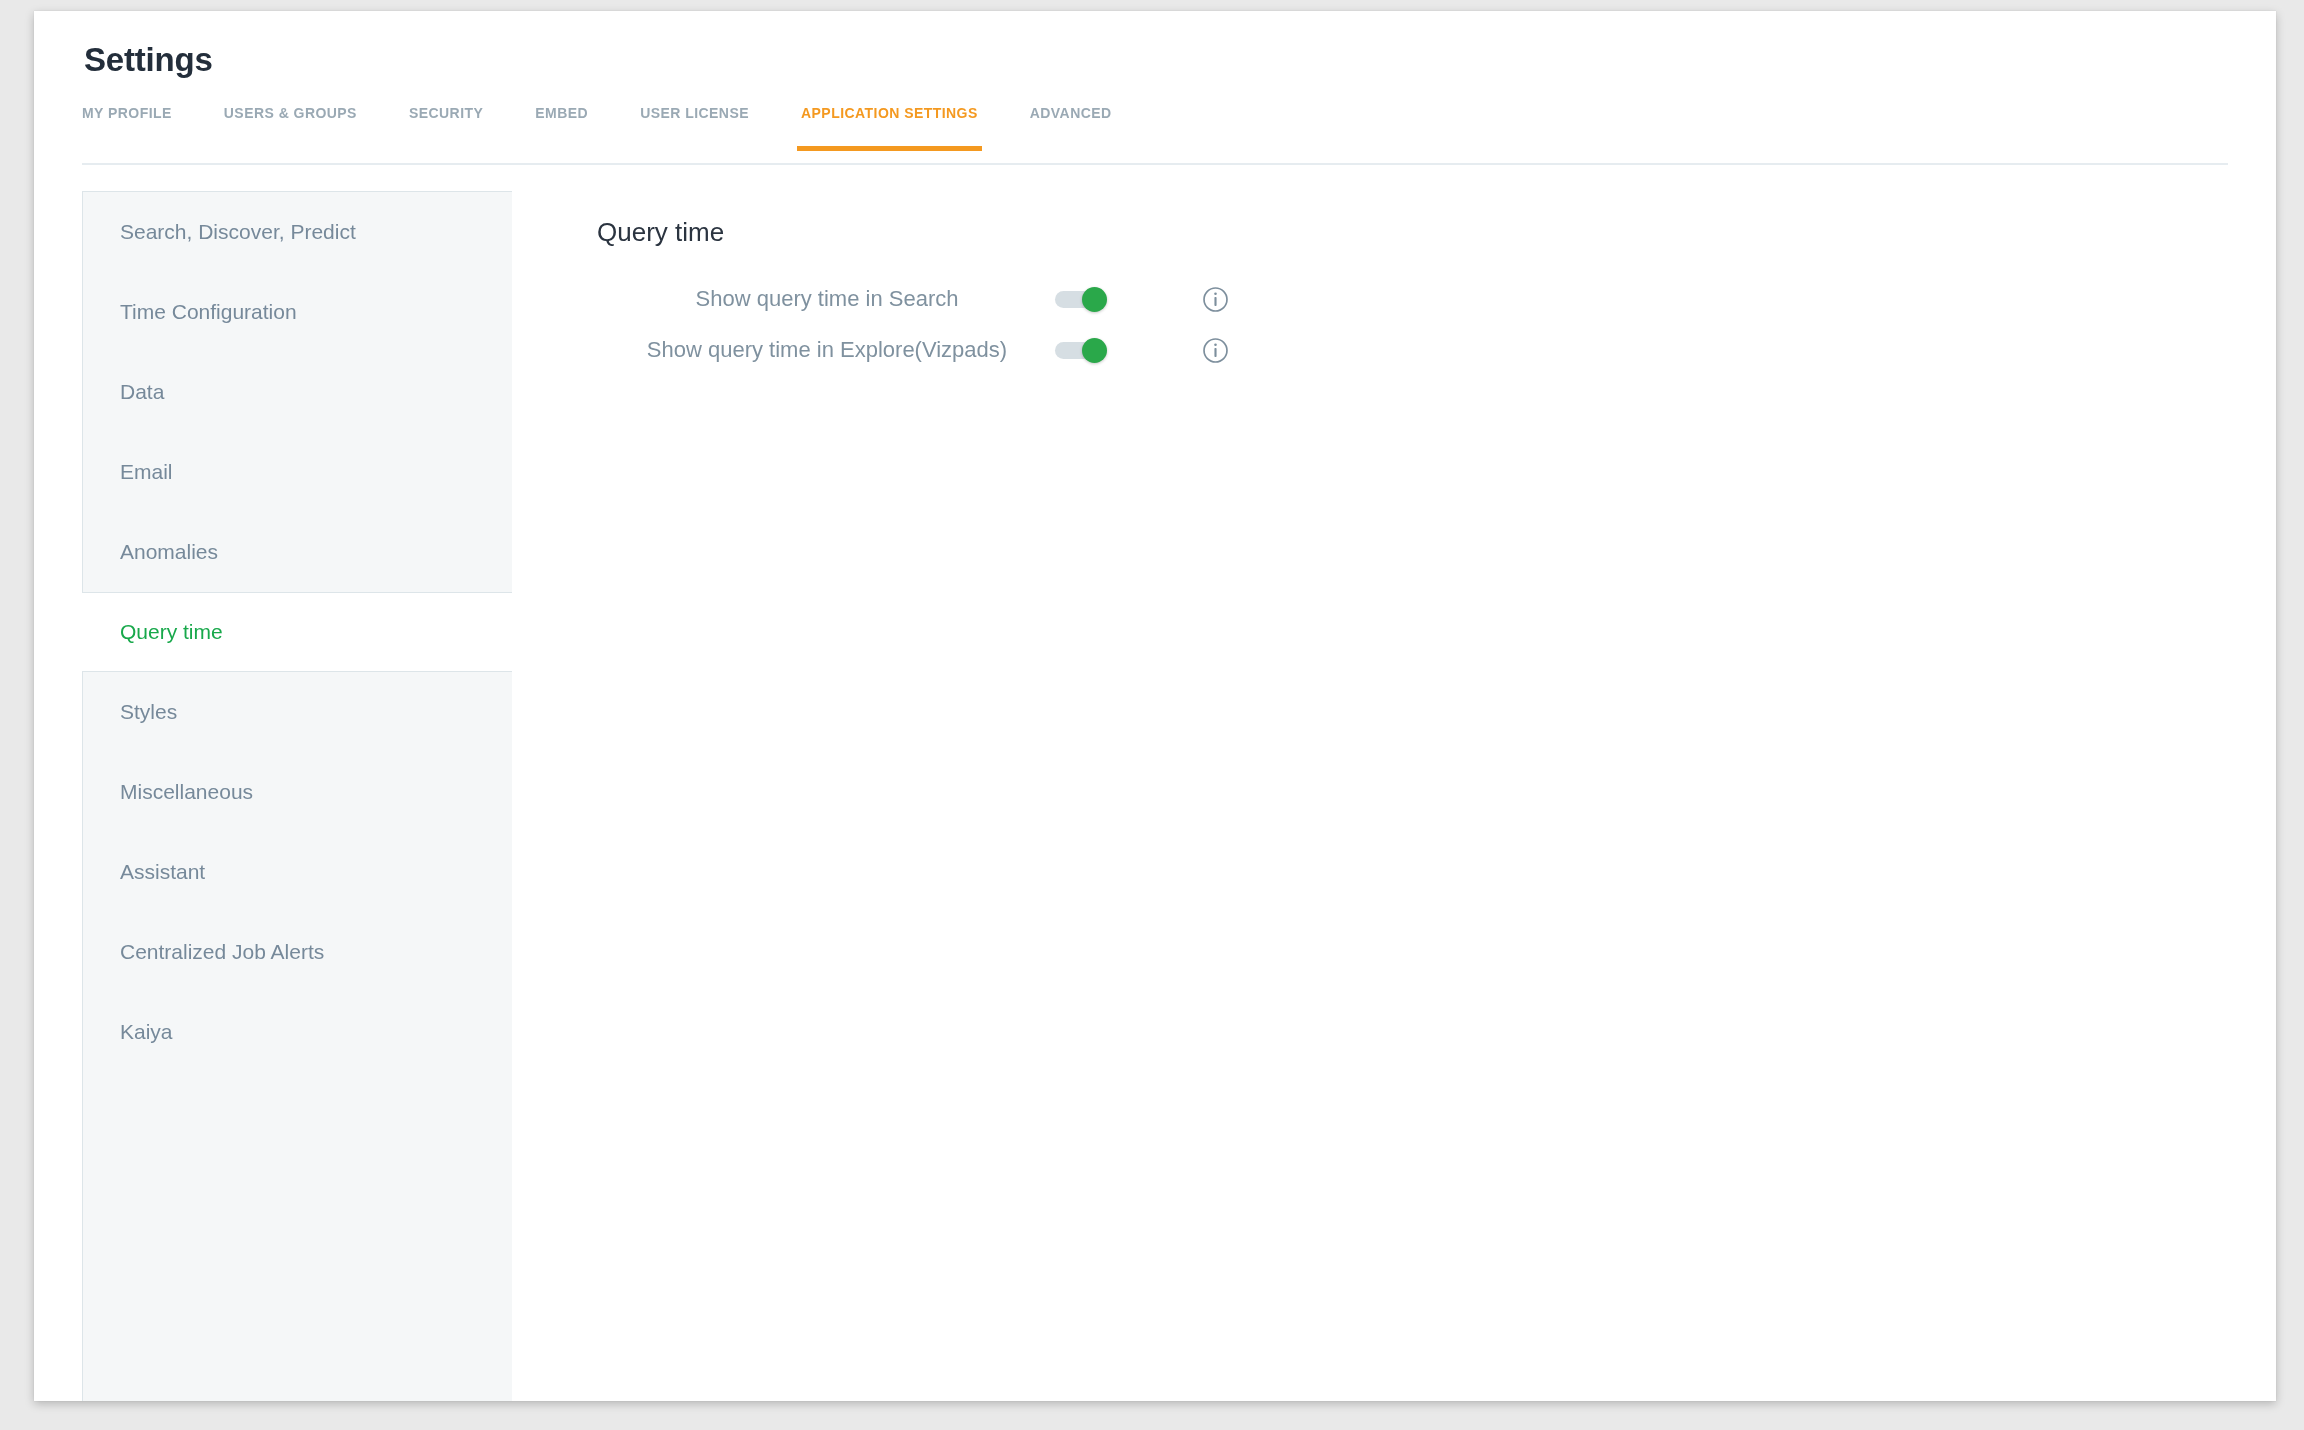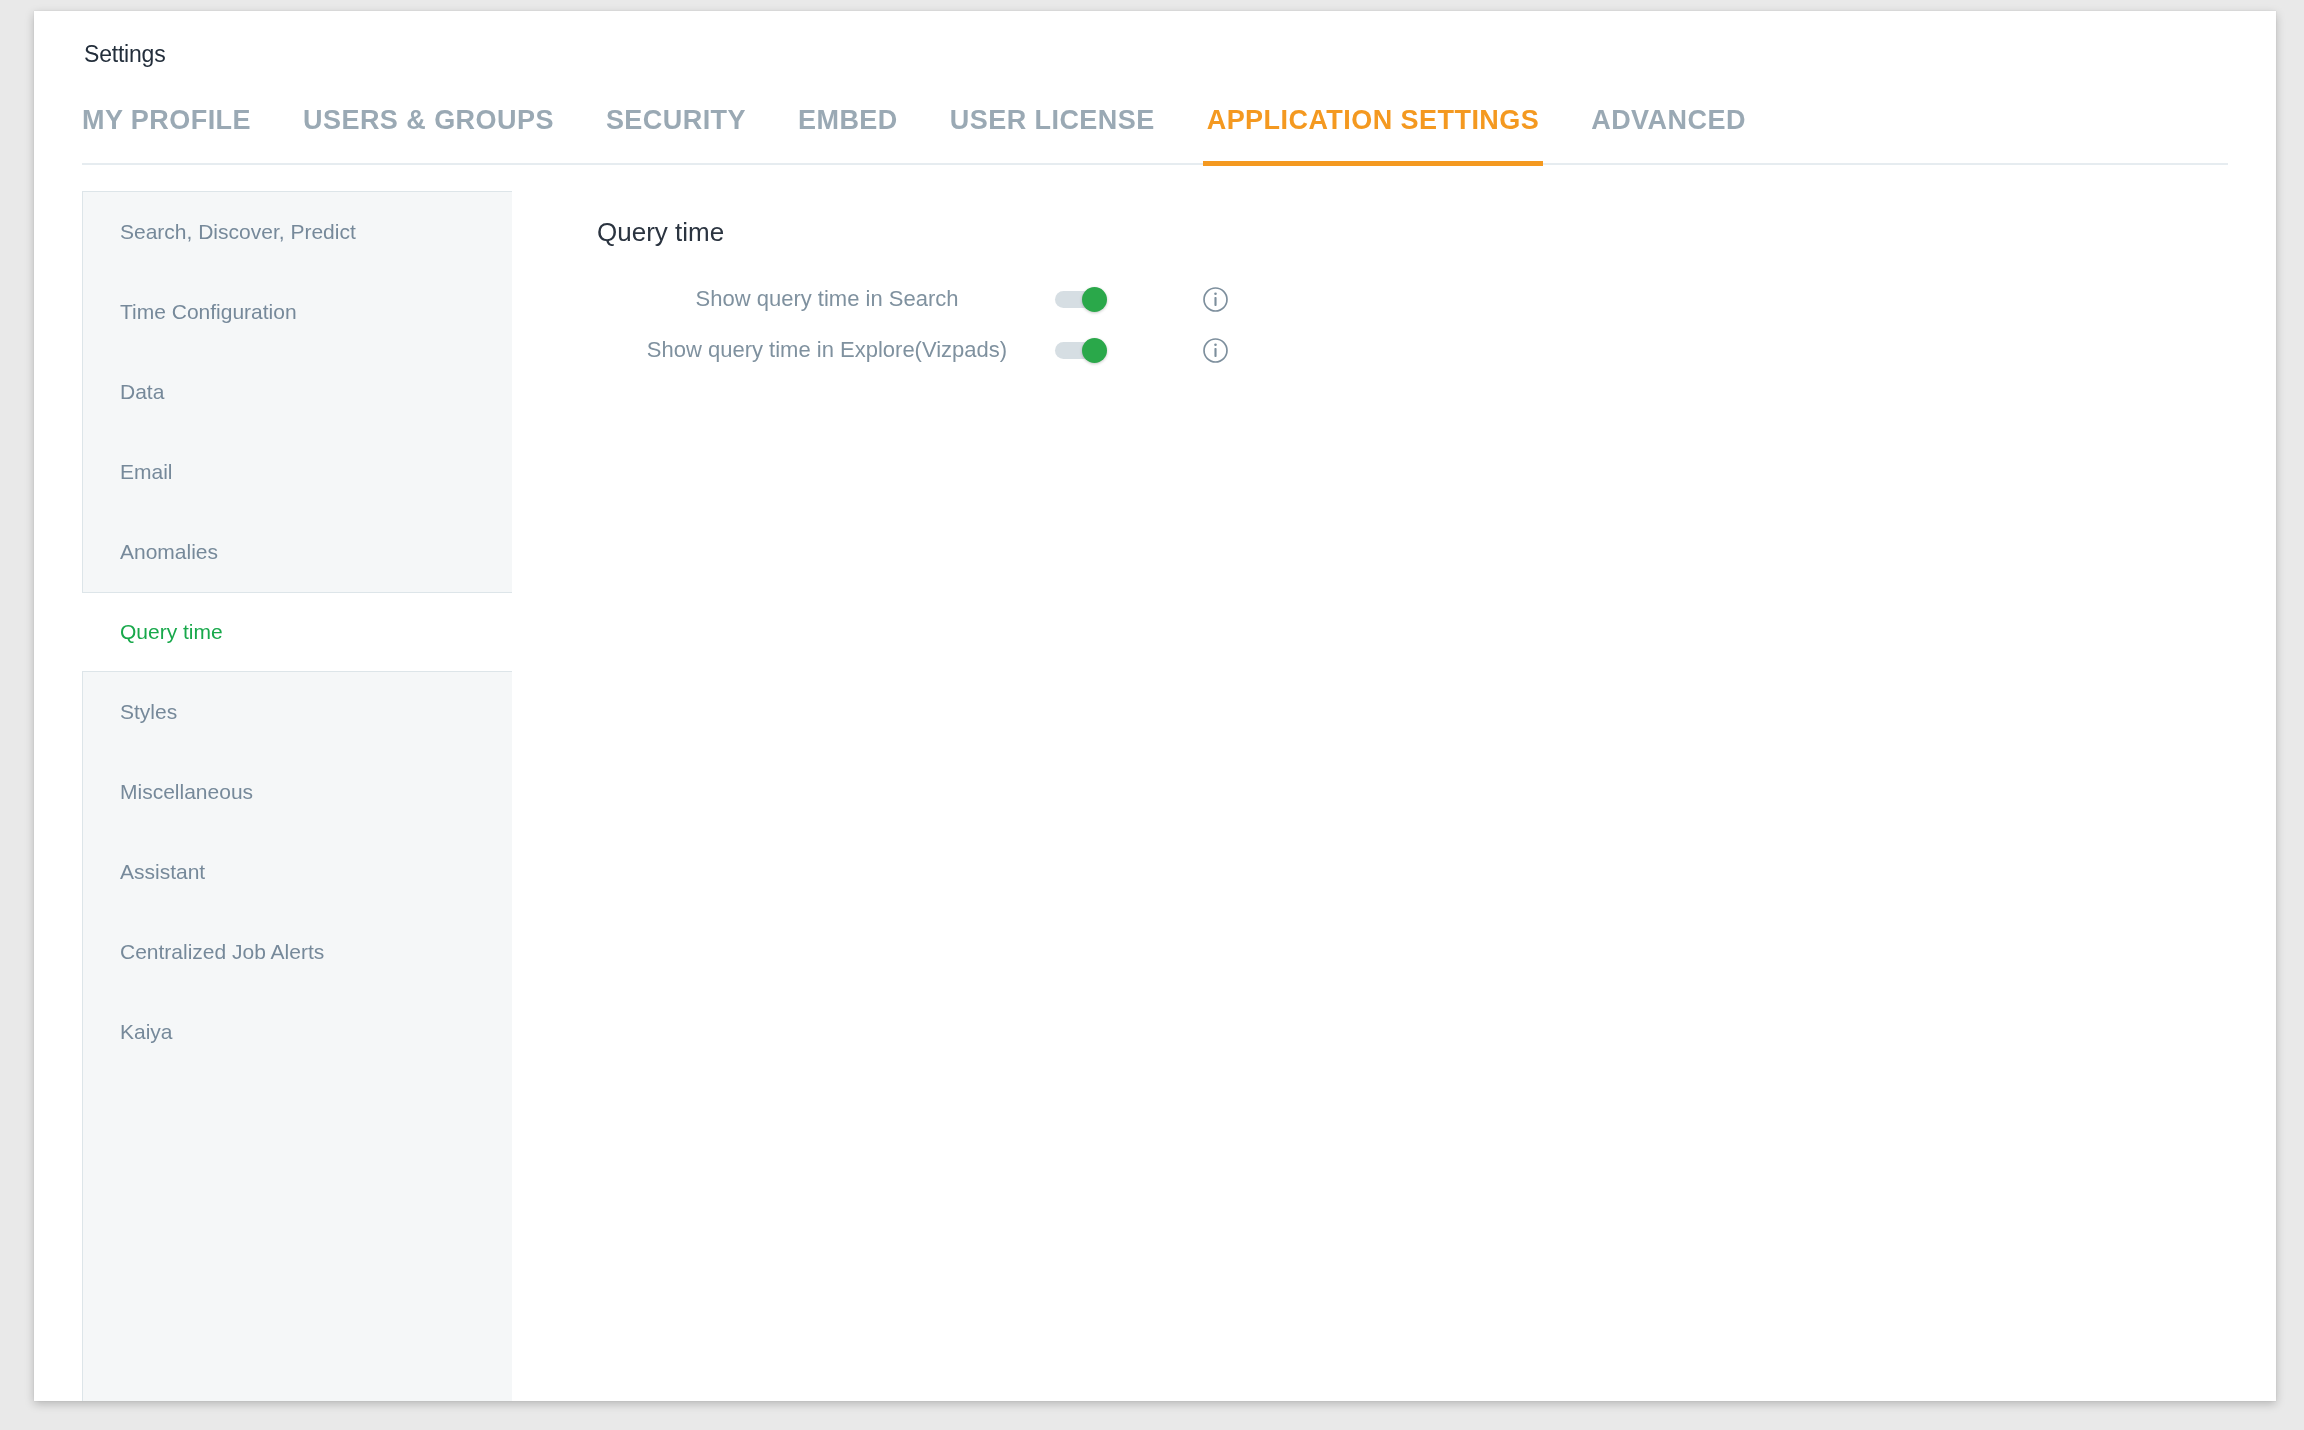--- a/index.html
+++ b/index.html
@@ -29,41 +29,41 @@
     height: 1390px;
     background: #ffffff;
     box-shadow: 0 3px 9px rgba(0,0,0,0.22), 0 0 1px rgba(0,0,0,0.12);
   }
 
   
   .page-title {
     position: absolute;
     left: 50px;
     top: 30px;
-    font-size: 23px;
-    font-weight: normal;
+    font-size: 33px;
+    font-weight: bold;
     color: #232e3b;
     letter-spacing: -0.2px;
     text-align: center;
   }
 
   #tabbar {
     position: absolute;
     left: 48px;
     top: 92px;
     right: 48px;
     height: 62px;
     border-bottom: 2px solid #e6ecf0;
     display: flex;
     align-items: flex-start;
   }
 
   .tab {
     position: relative;
-    font-size: 27px;
+    font-size: 14px;
     font-weight: bold;
     letter-spacing: 0.45px;
     color: #9aa9b4;
     padding: 2px 0 0 0;
     margin-right: 52px;
     cursor: pointer;
     white-space: nowrap;
     background: none;
     border: none;
     font-family: inherit;

